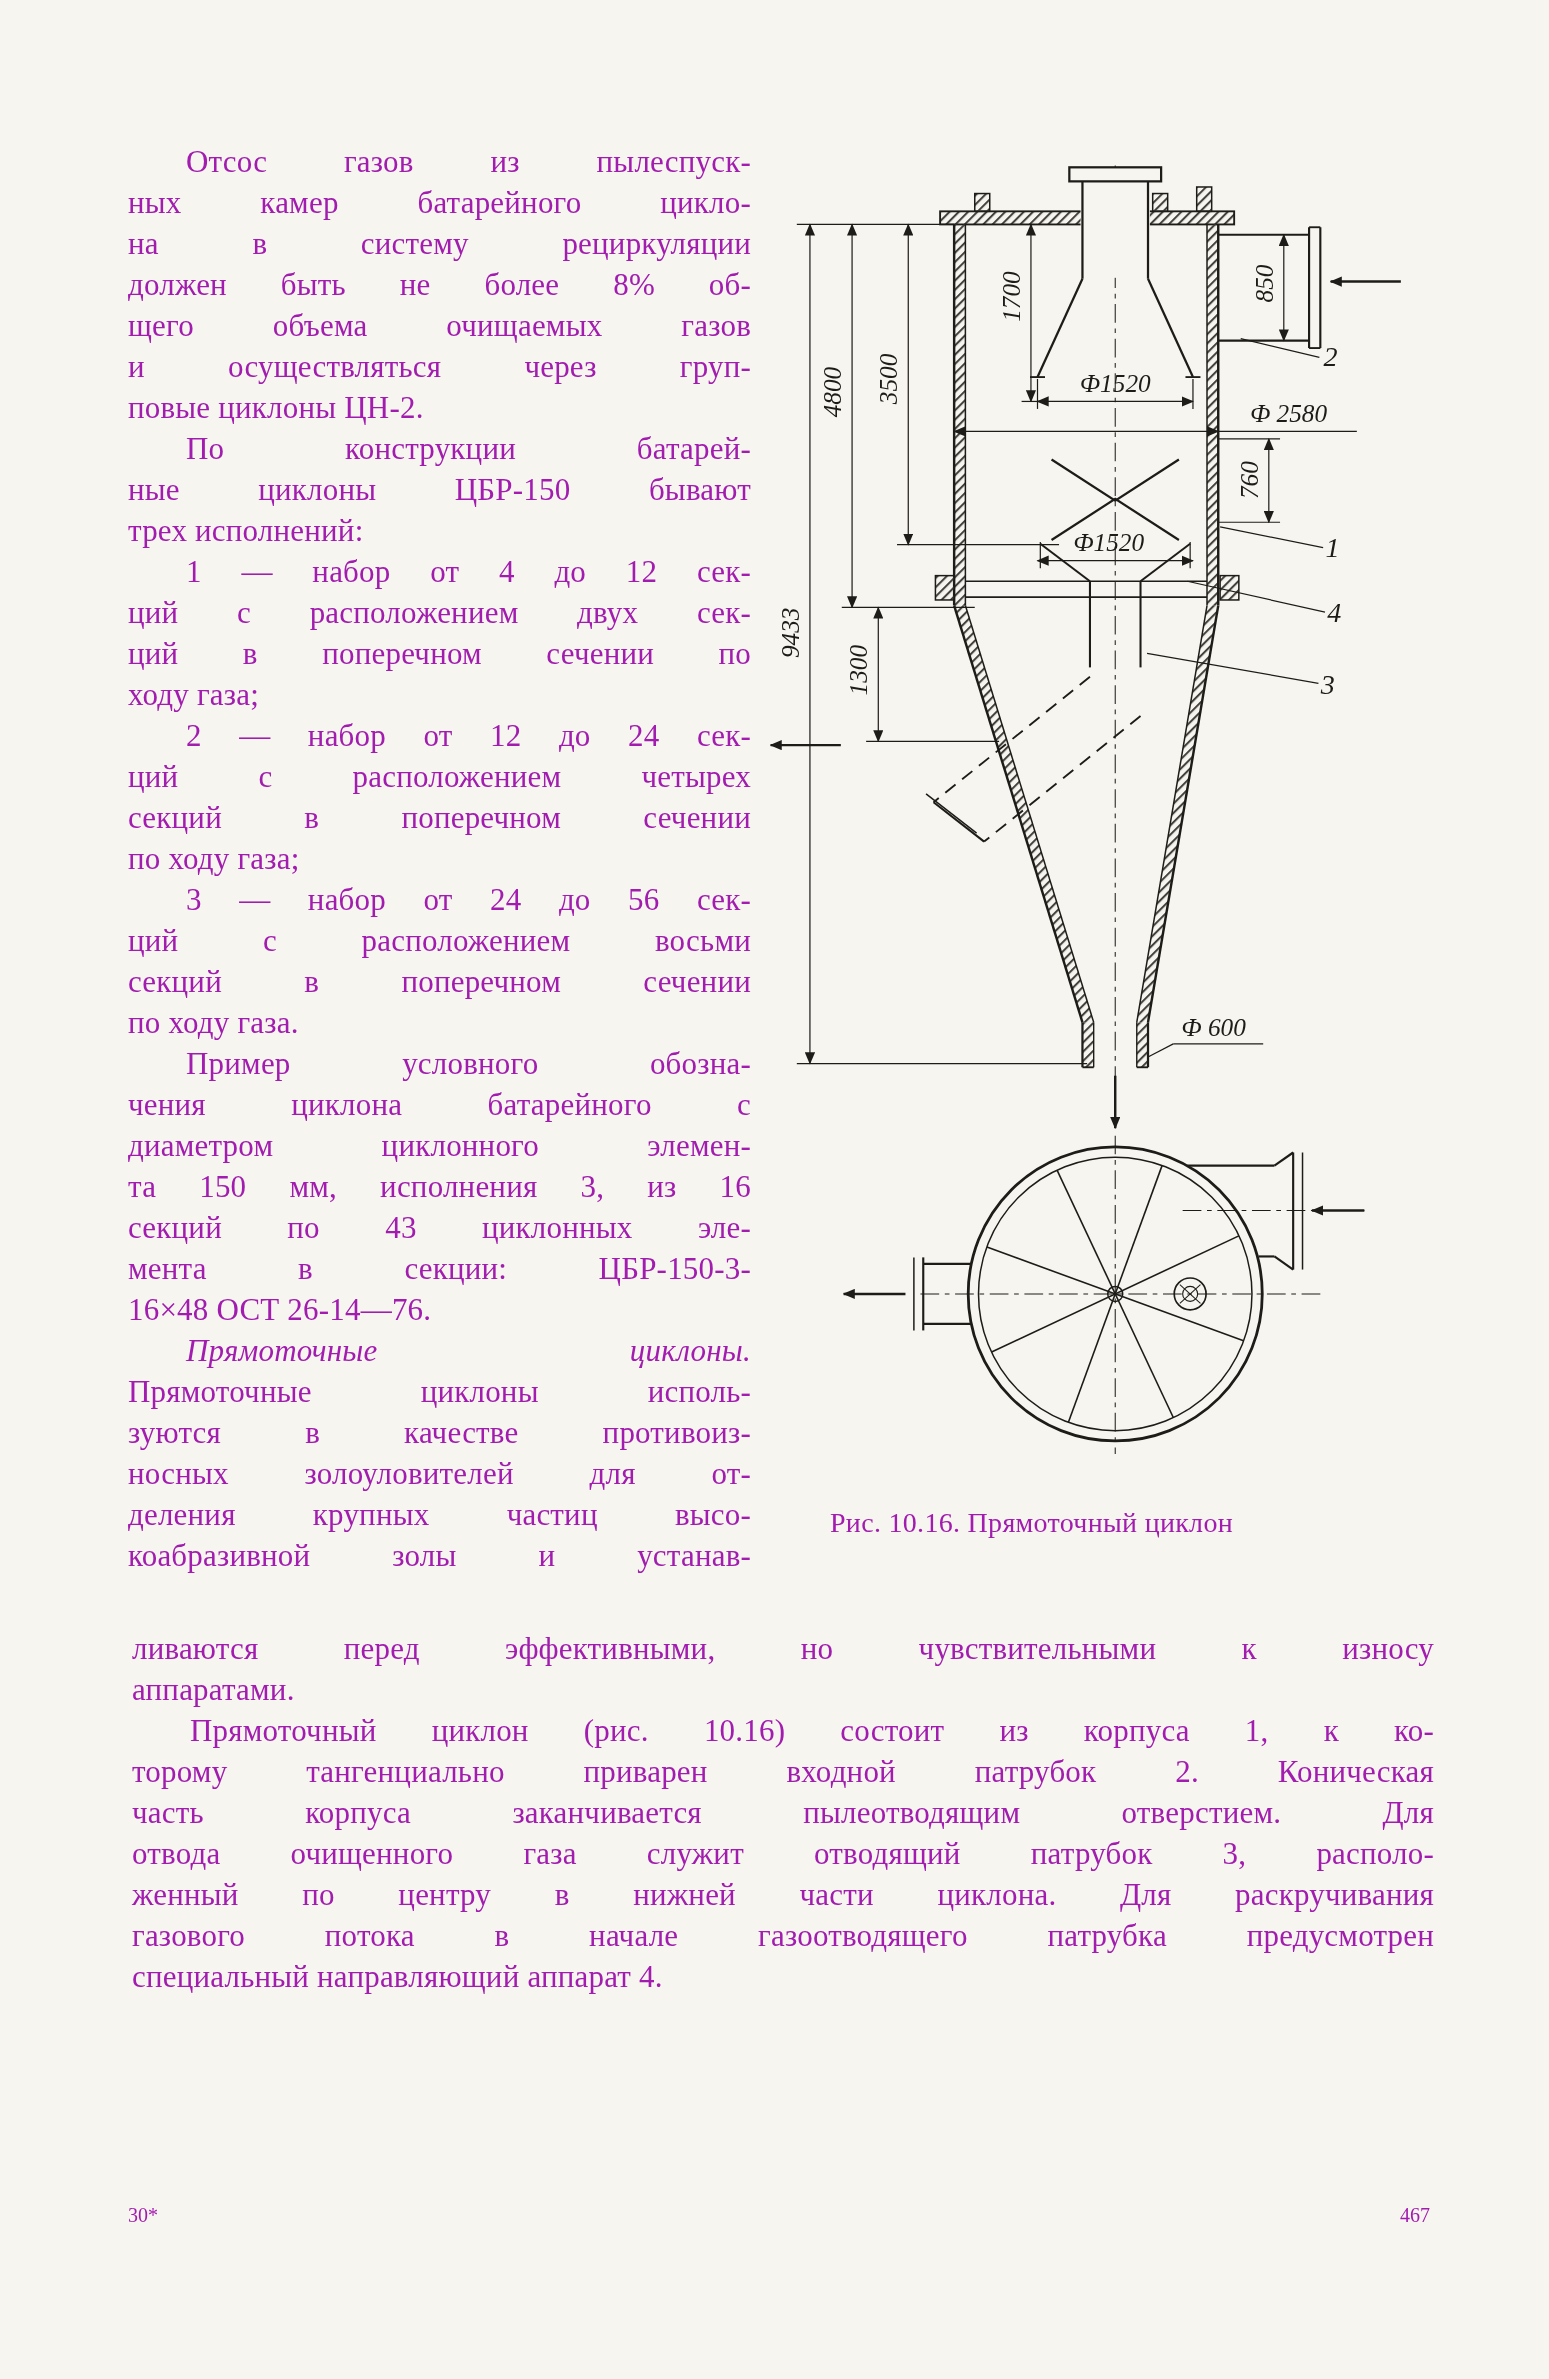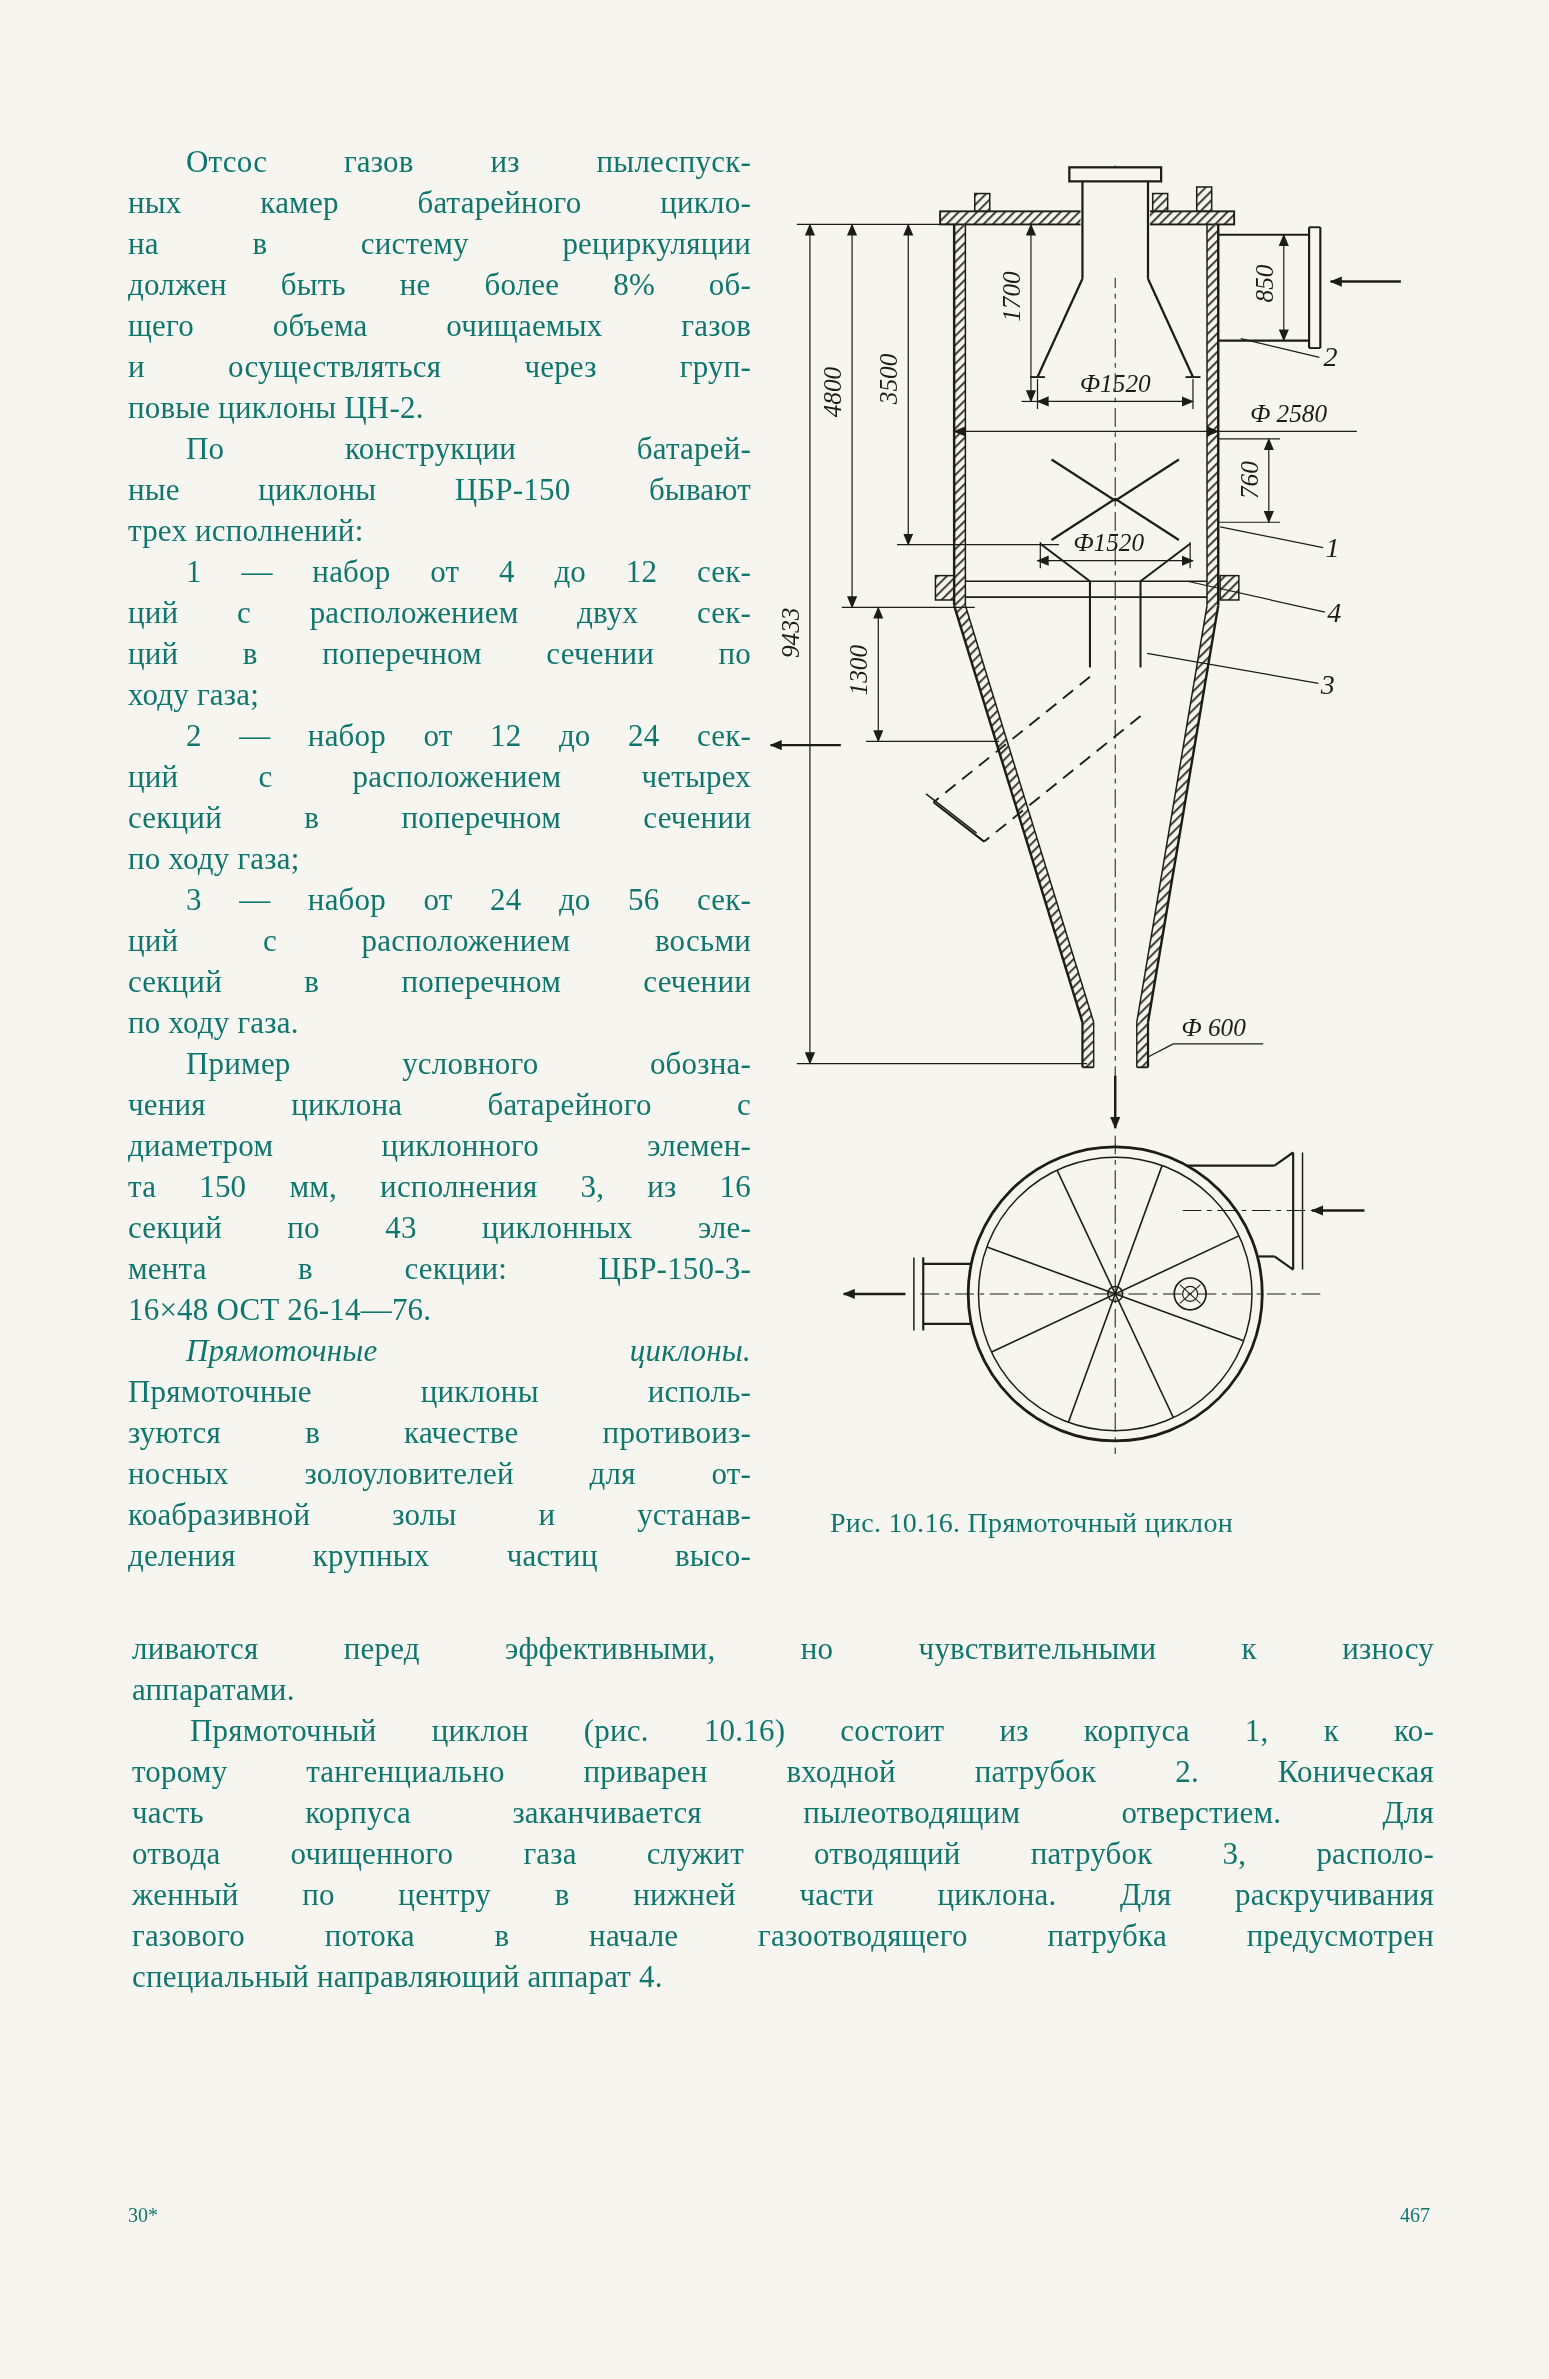--- a/index.html
+++ b/index.html
@@ -1,19 +1,19 @@
 <!DOCTYPE html>
 <html style="font-size:15px"><head>
 <meta charset="utf-8">
 <style>
   * { margin:0; padding:0; box-sizing:border-box; }
   body { background:#e9e6df; }
   .page {
     position:relative; width:1550px; height:2380px;
-    background:#f7f5ef; color:#0f766e;
+    background:#f7f5ef; color:#a21caf;
     font-family:"Liberation Serif", serif; overflow:hidden;
   }
   .textcol { position:absolute; font-size:31px; line-height:41px; letter-spacing:0.2px; }
   #left-col  { left:128px; top:141px;  width:623px; }
   #full-col  { left:132px; top:1628px; width:1302px; }
   .para { margin:0; }
   .line { text-align:justify; text-align-last:justify; }
   .line.last   { text-align-last:left; }
   .line.indent { text-indent:58px; }
   .line.ital   { font-style:italic; }
@@ -72,22 +72,22 @@
         <div class="line">та 150 мм, исполнения 3, из 16</div>
         <div class="line">секций по 43 циклонных эле-</div>
         <div class="line">мента в секции: ЦБР-150-3-</div>
         <div class="line last">16×48 ОСТ 26-14—76.</div>
       </div>
       <div class="para">
         <div class="line indent ital">Прямоточные циклоны.</div>
         <div class="line">Прямоточные циклоны исполь-</div>
         <div class="line">зуются в качестве противоиз-</div>
         <div class="line">носных золоуловителей для от-</div>
+        <div class="line">деления крупных частиц высо-</div>
         <div class="line">коабразивной золы и устанав-</div>
-        <div class="line">деления крупных частиц высо-</div>
       </div>
     </div>
 
   <div class="figure">
     <svg width="693" height="1330" viewBox="0 0 740 1420" xmlns="http://www.w3.org/2000/svg">
       <defs>
         <marker id="arr" viewBox="0 0 12 10" refX="11" refY="5" markerWidth="13" markerHeight="11" markerUnits="userSpaceOnUse" orient="auto-start-reverse">
           <path d="M0,0 L12,5 L0,10 Z" fill="#1e1c19"></path>
         </marker>
         <pattern id="hatch" width="7" height="7" patternUnits="userSpaceOnUse" patternTransform="rotate(45)">

